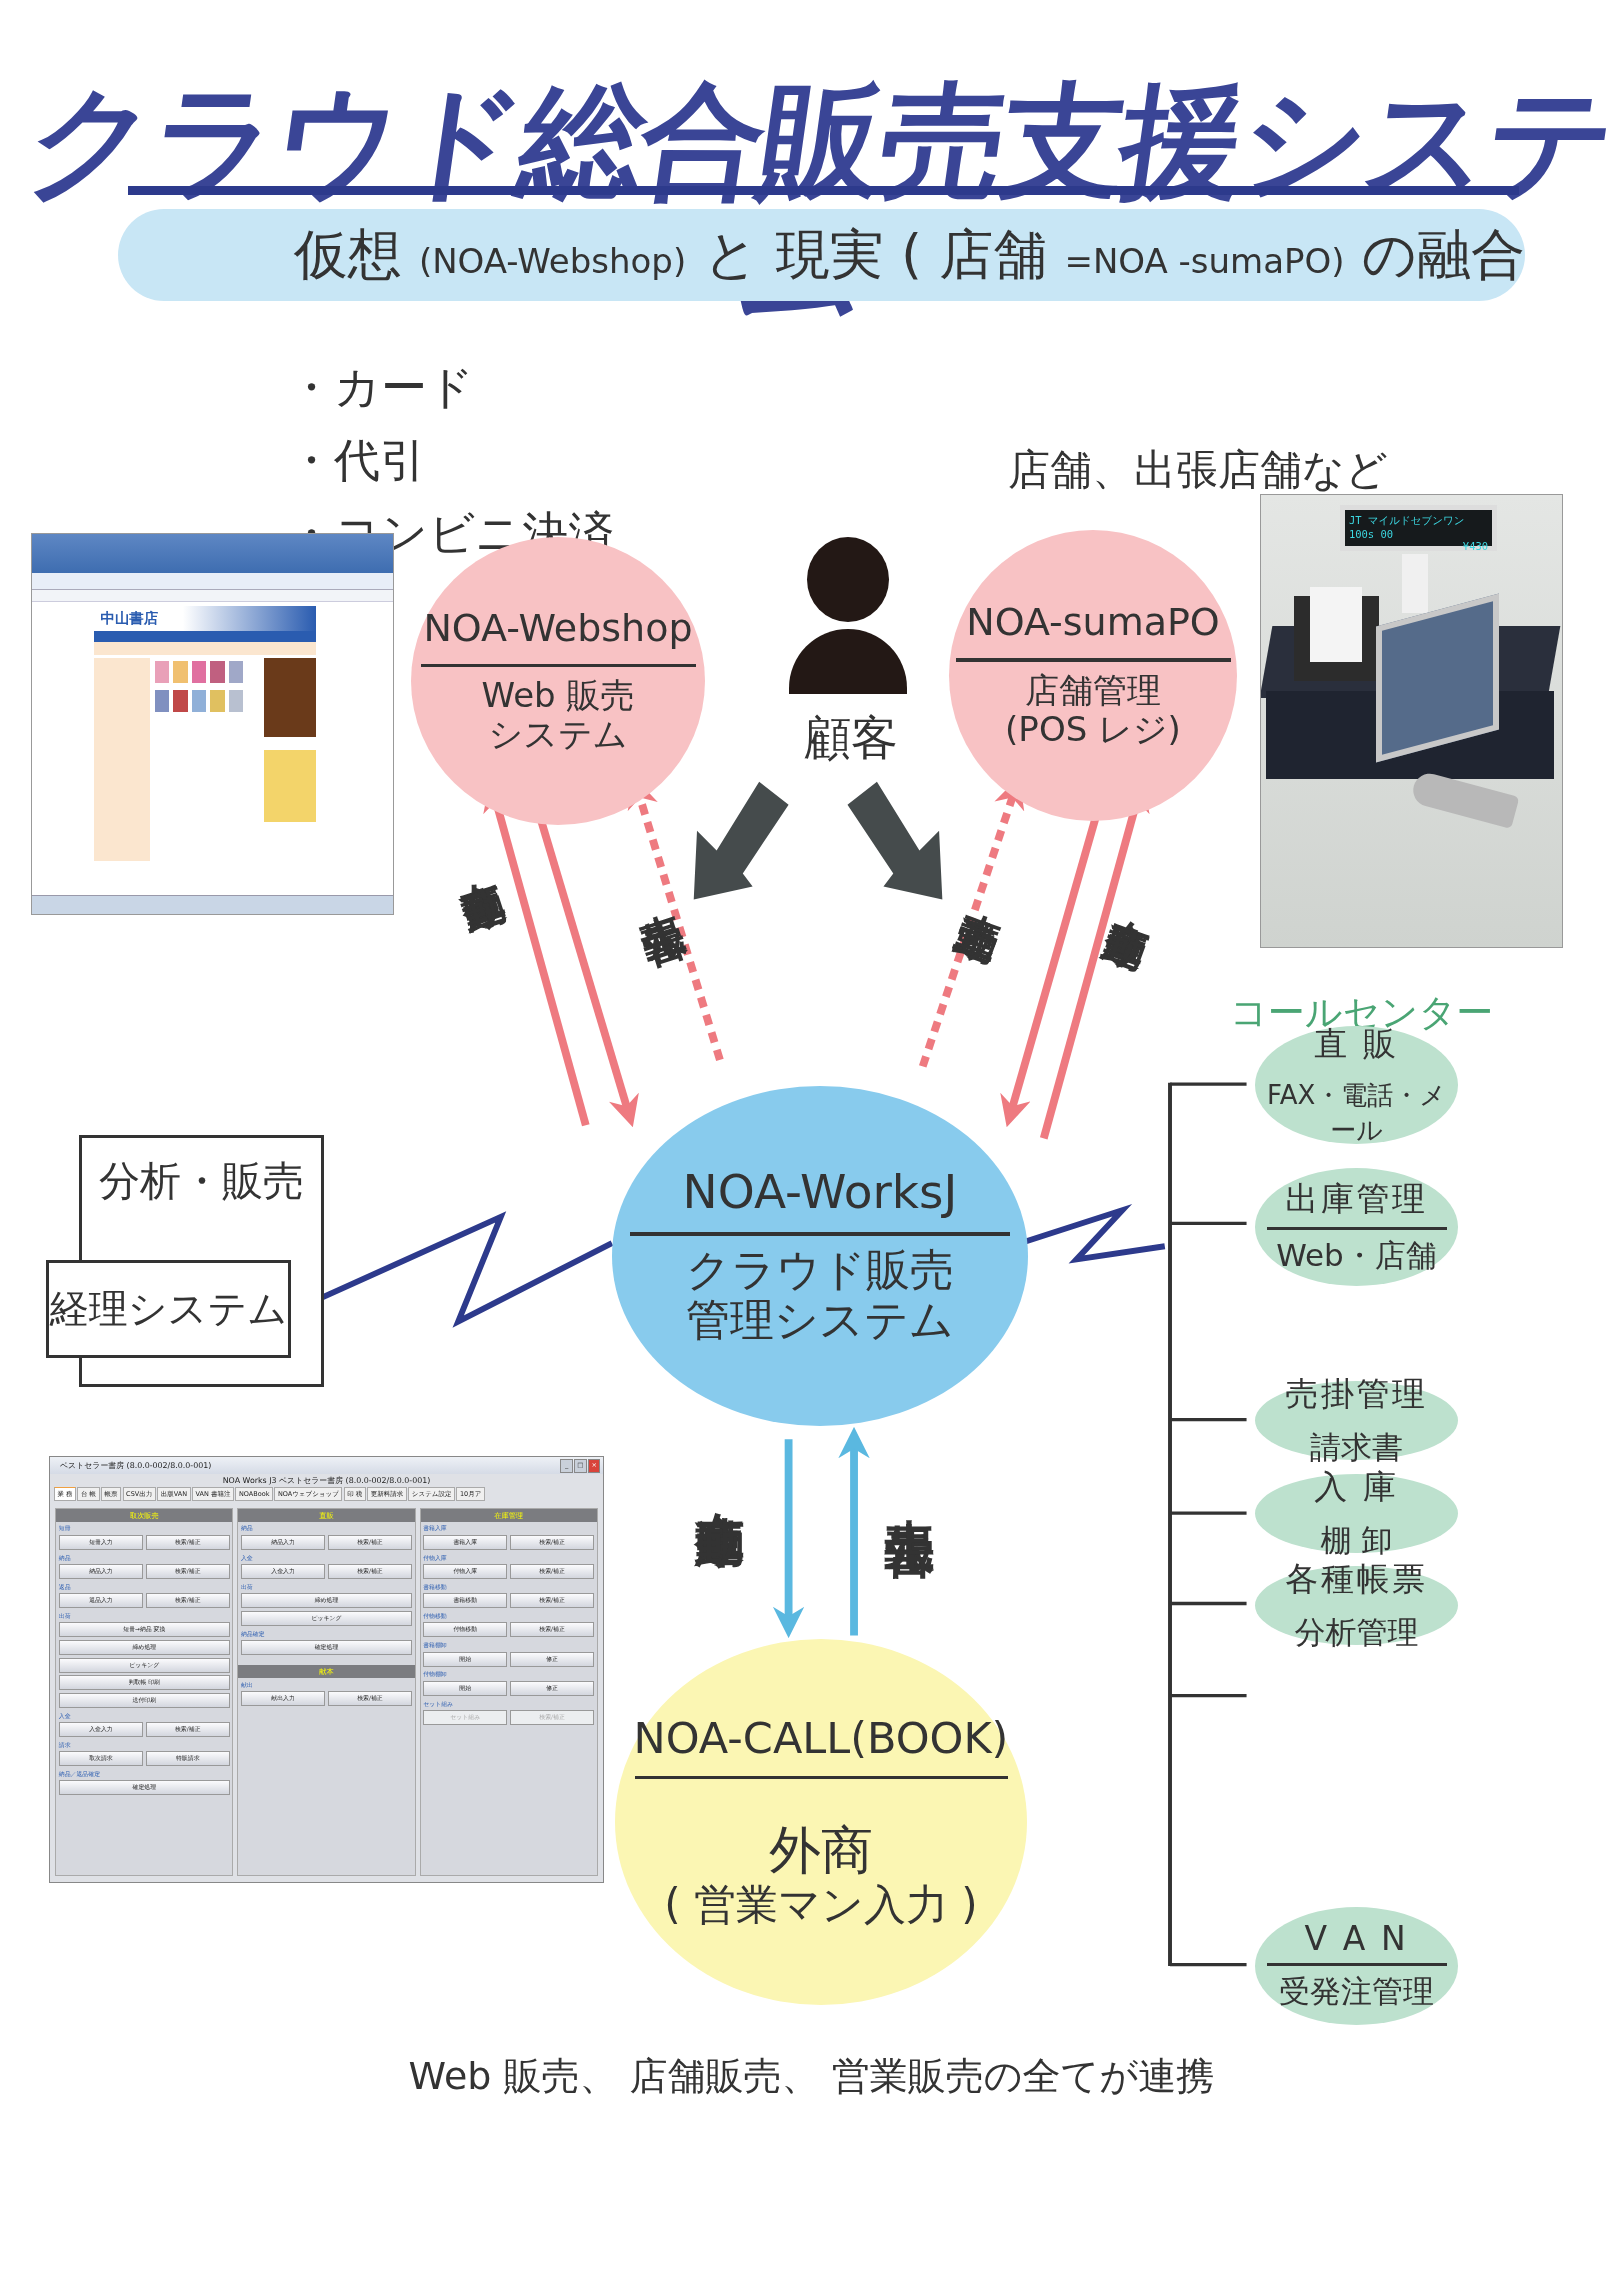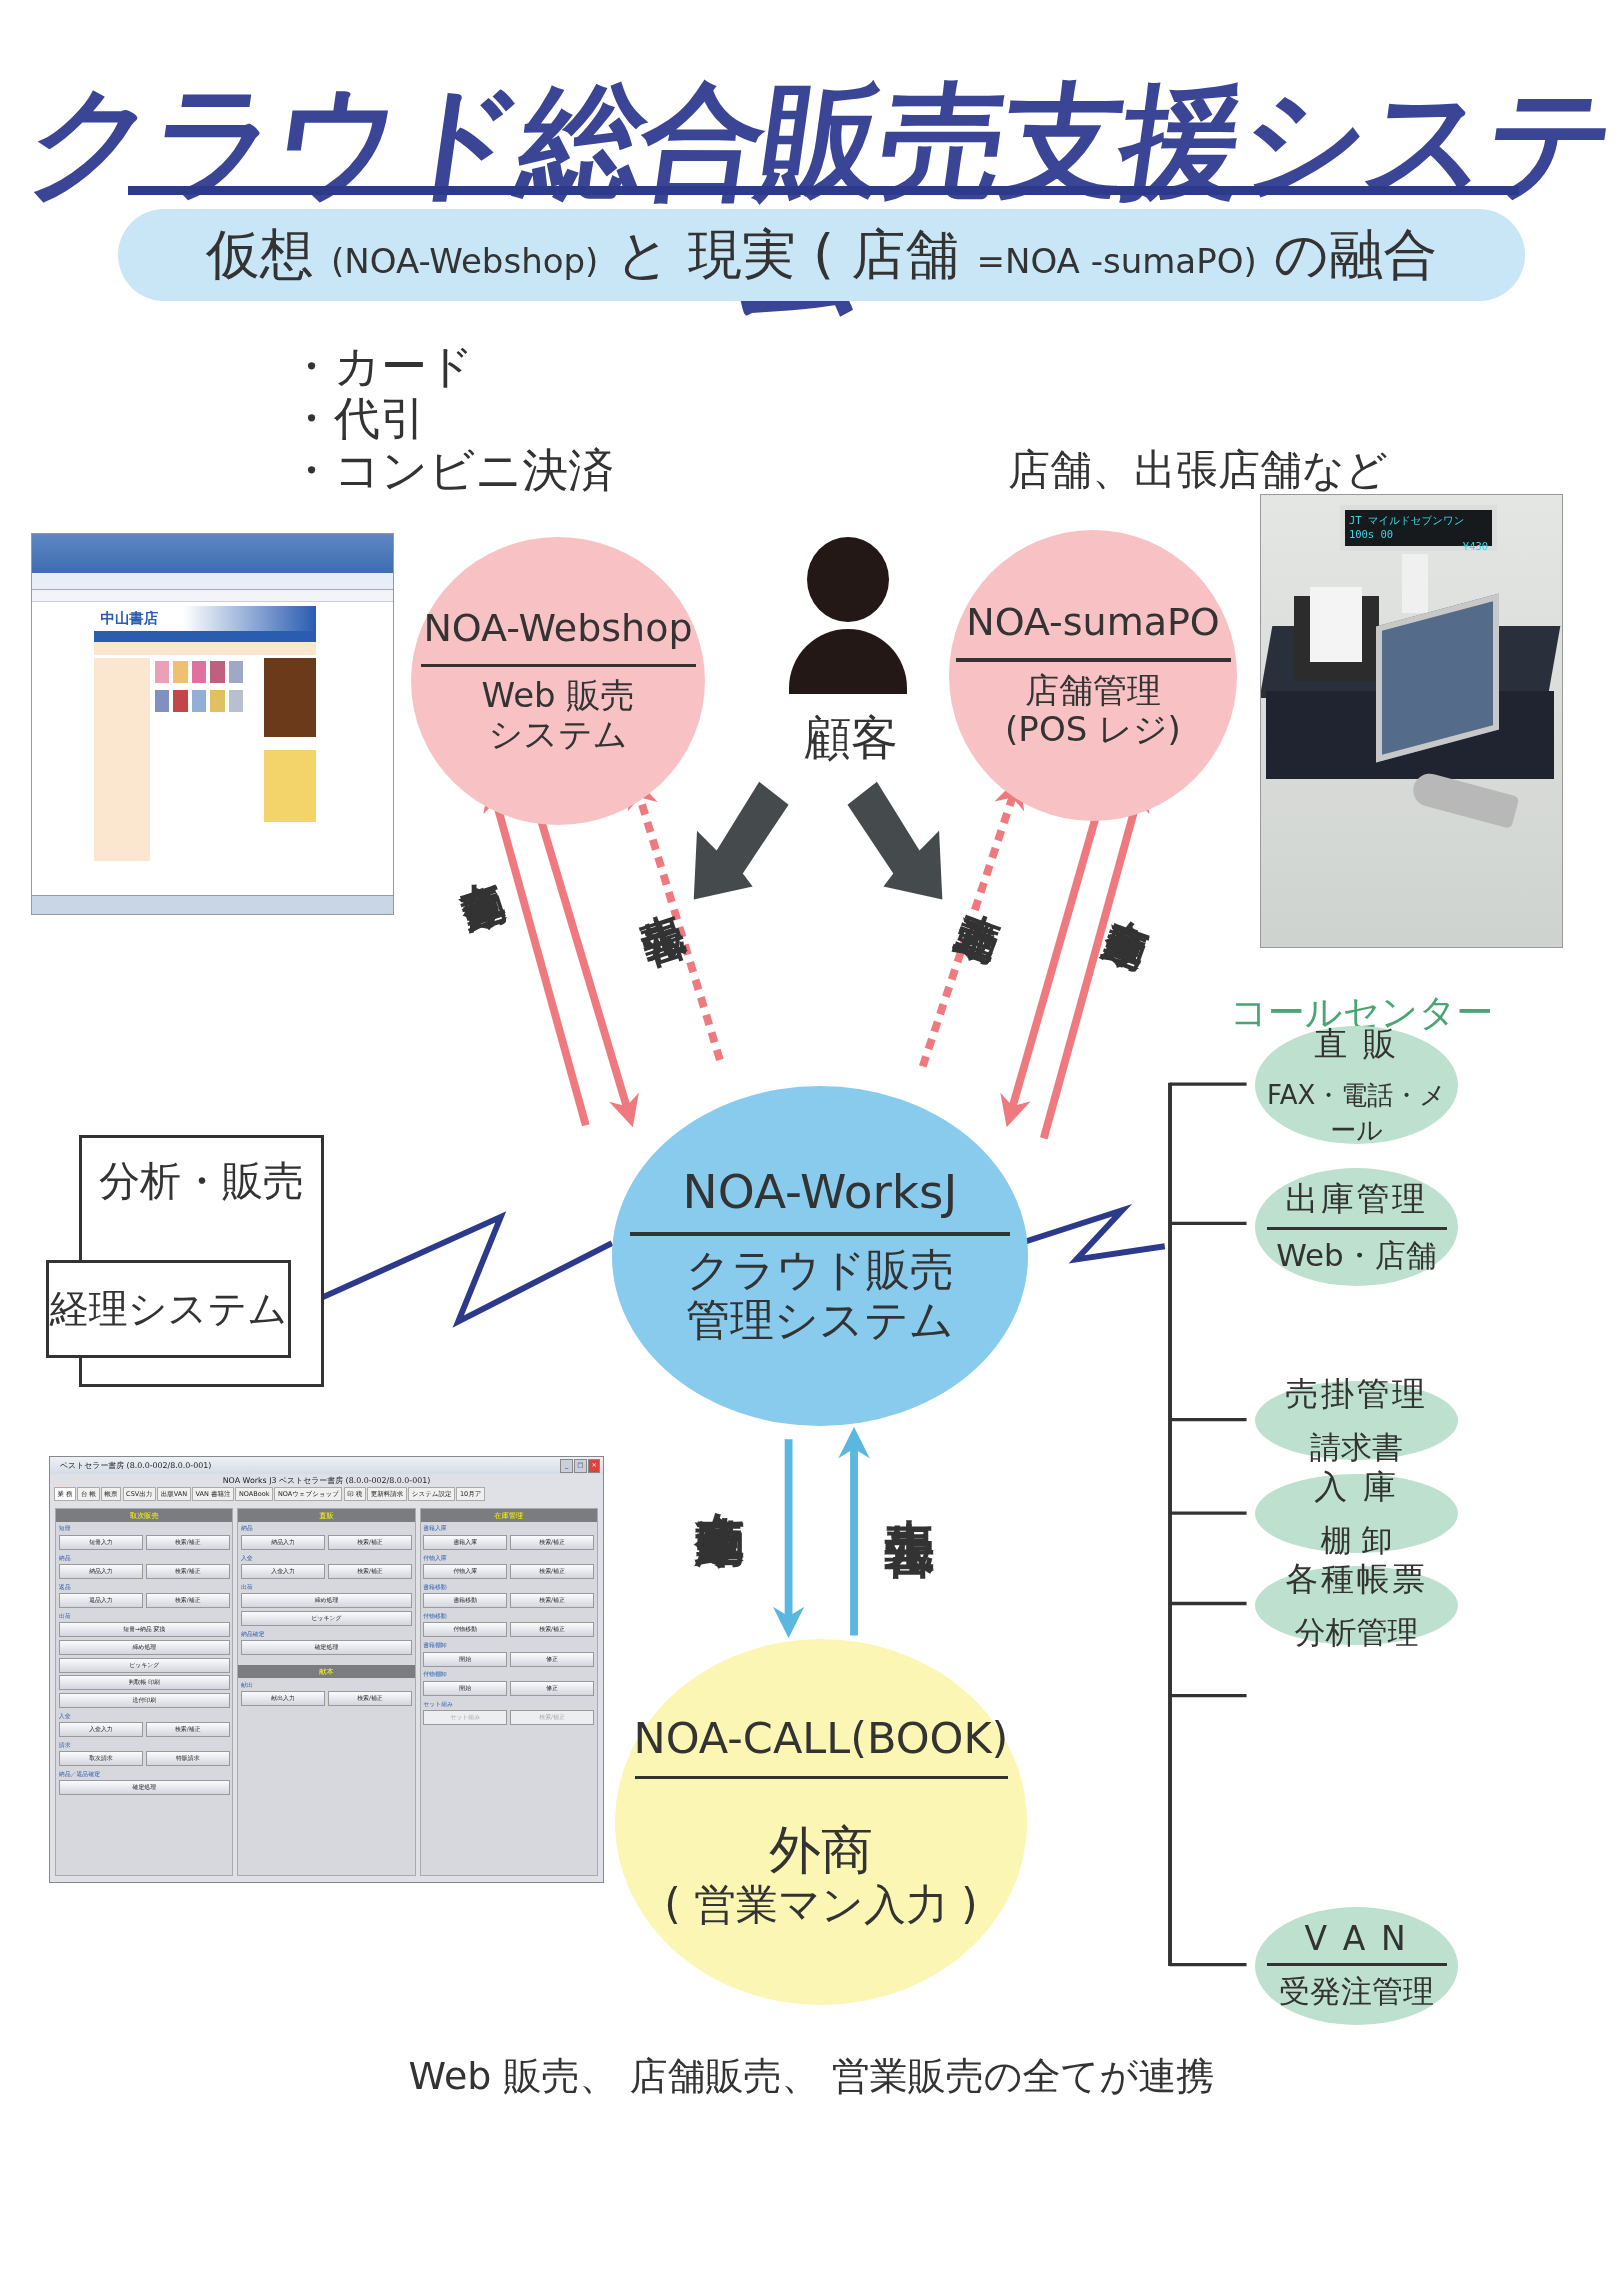--- a/index.html
+++ b/index.html
@@ -1,24 +1,24 @@
 <!DOCTYPE html>
 <html style="font-size:10.5px"><head>
 <meta charset="utf-8">
 <style>
   html,body{margin:0;padding:0;background:#fff;}
   body{width:1623px;height:2295px;position:relative;overflow:hidden;font-family:"DejaVu Sans","Liberation Sans",sans-serif;color:#333;}
   .abs{position:absolute;}
   .title{left:0;width:1623px;top:79px;text-align:center;font-size:124px;font-weight:bold;color:#3a4596;letter-spacing:-3.9px;transform:skewX(-8deg);line-height:1;}
   .title-rule{left:128px;width:1391px;top:186px;height:9.2px;background:#2d3a8c;}
   .subtitle-pill{left:118px;width:1407px;top:209px;height:92px;border-radius:46px;background:#c8e6f5;}
-  .subtitle{left:118px;width:1407px;top:209px;height:92px;line-height:92px;text-align:center;font-size:54px;color:#333;white-space:nowrap;}
+  .subtitle{left:118px;width:1407px;top:209px;height:92px;line-height:92px;text-align:right;font-size:54px;color:#333;white-space:nowrap;}
   .subtitle .small{font-size:34px;}
   .bullets{left:288px;top:340px;font-size:46px;line-height:52px;color:#333;}
-  .bullets div{white-space:nowrap;}
+  .bullets div{white-space:nowrap;margin-top:21px;}
   .store-note{left:1008px;top:442px;font-size:42px;color:#333;white-space:nowrap;}
   .shot{border:1.3px solid #999;overflow:hidden;}
   .ellipse{border-radius:50%;display:flex;flex-direction:column;align-items:center;justify-content:center;text-align:center;}
   .ell-pink{background:#f8c2c4;}
   .ell-blue{background:#88cbed;}
   .ell-yellow{background:#fbf6b3;}
   .ell-green{background:#bde1ce;}
   .ell-top{font-size:38px;color:#333;line-height:1.1;}
   .ell-rule{height:3.3px;background:#333;margin:14.4px 0 9.2px;}
   .ell-bottom{font-size:34px;color:#333;line-height:1.15;}

